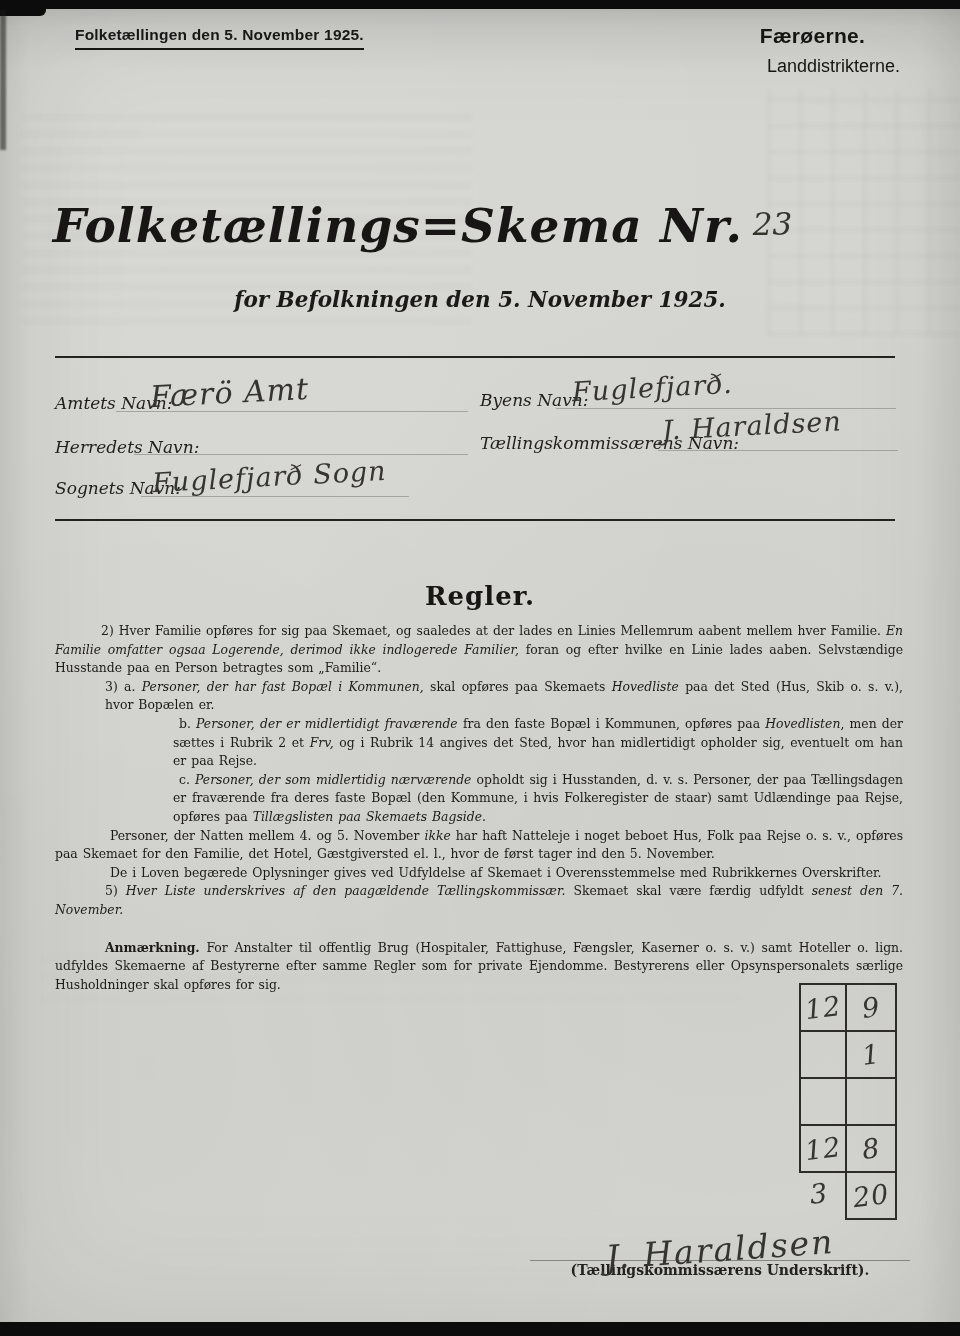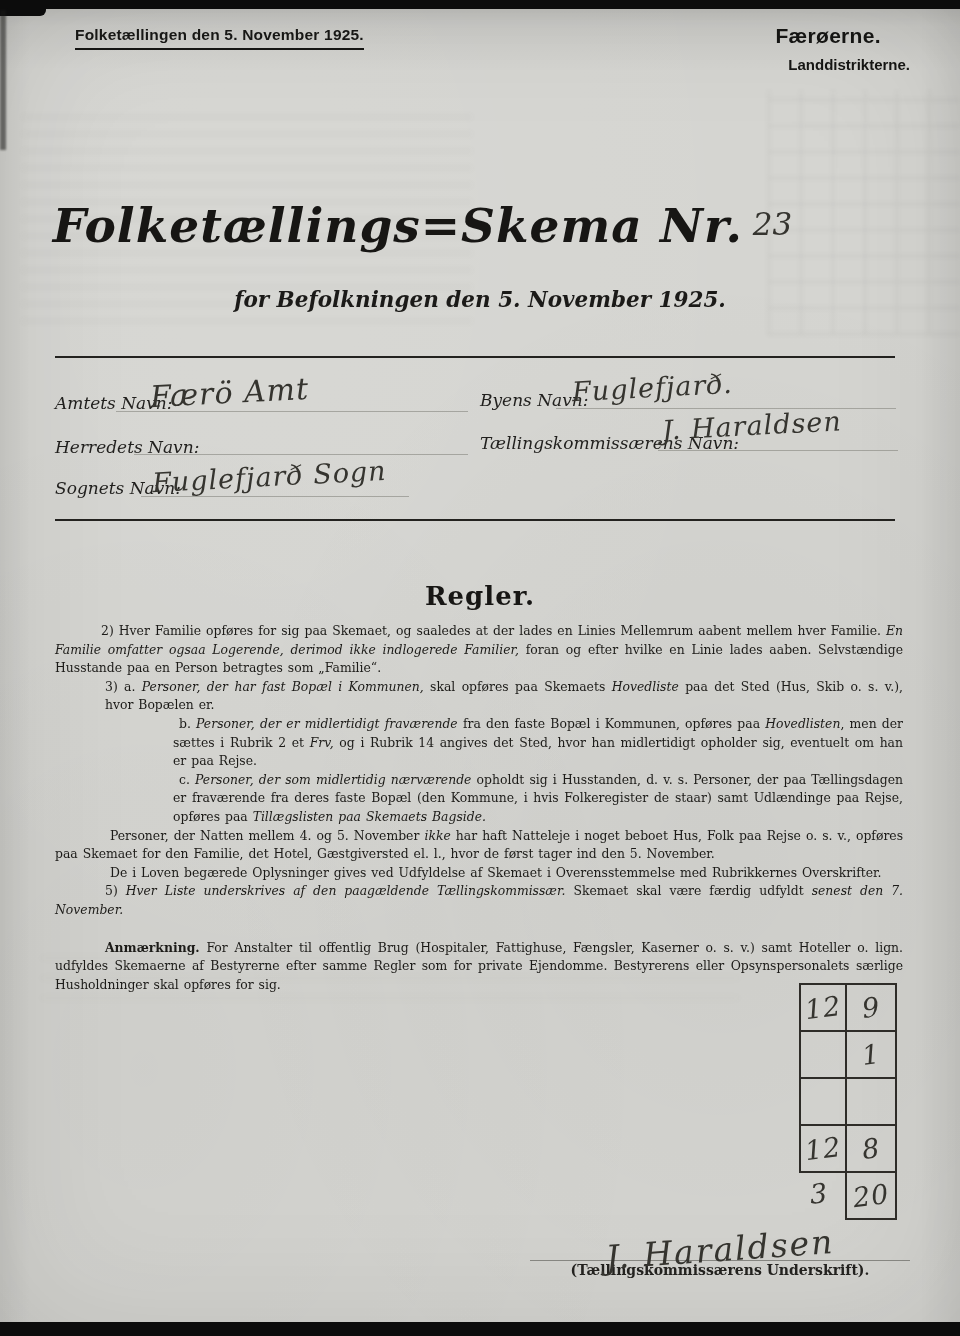--- a/index.html
+++ b/index.html
@@ -27,23 +27,23 @@
   .ghost-tr { left:768px; top:90px; width:192px; height:245px; opacity:.5; filter:blur(2px);
     background:
       repeating-linear-gradient(0deg, rgba(70,70,64,0.14) 0 2px, transparent 2px 26px),
       repeating-linear-gradient(90deg, rgba(70,70,64,0.14) 0 2px, transparent 2px 32px); }
   .ghost-mid { left:40px; top:940px; width:700px; height:60px; opacity:.25; filter:blur(3px);
     background: repeating-linear-gradient(0deg, rgba(72,72,66,0.10) 0 4px, transparent 4px 20px); }
 
   
   .hdr-left { position:absolute; left:75px; top:26px; font-family:"Liberation Sans", sans-serif;
     font-weight:bold; font-size:15.5px; color:#171715; border-bottom:2.5px solid #151513; padding-bottom:4px; letter-spacing:.2px; }
-  .hdr-right { position:absolute; right:50px; top:24px; text-align:center; font-family:"Liberation Sans", sans-serif; color:#151513; }
+  .hdr-right { position:absolute; right:60px; top:24px; text-align:center; font-family:"Liberation Sans", sans-serif; color:#151513; }
   .hdr-region { font-weight:bold; font-size:21px; letter-spacing:.3px; }
-  .hdr-district { font-weight:bold; font-size:15px; margin-top:8px;margin-left:42px; }
+  .hdr-district { font-weight:normal; font-size:18px; margin-top:8px;margin-left:42px; }
 
   
   .title-row { position:absolute; left:0; top:198px; width:845px; text-align:center; white-space:nowrap; }
   .title-main { font-family:"DejaVu Serif", serif; font-style:italic; font-weight:bold; font-size:47px; color:#171614; letter-spacing:1px; }
   .title-num { font-size:31px; margin-left:10px; position:relative; top:-7px; }
   .subtitle { position:absolute; left:0; top:287px; width:960px; text-align:center;
     font-style:italic; font-weight:bold; font-size:21.5px; color:#1b1a18; }
 
   .rule { position:absolute; left:55px; width:840px; height:2px; background:#23221f; }
   .rule1 { top:356px; }

